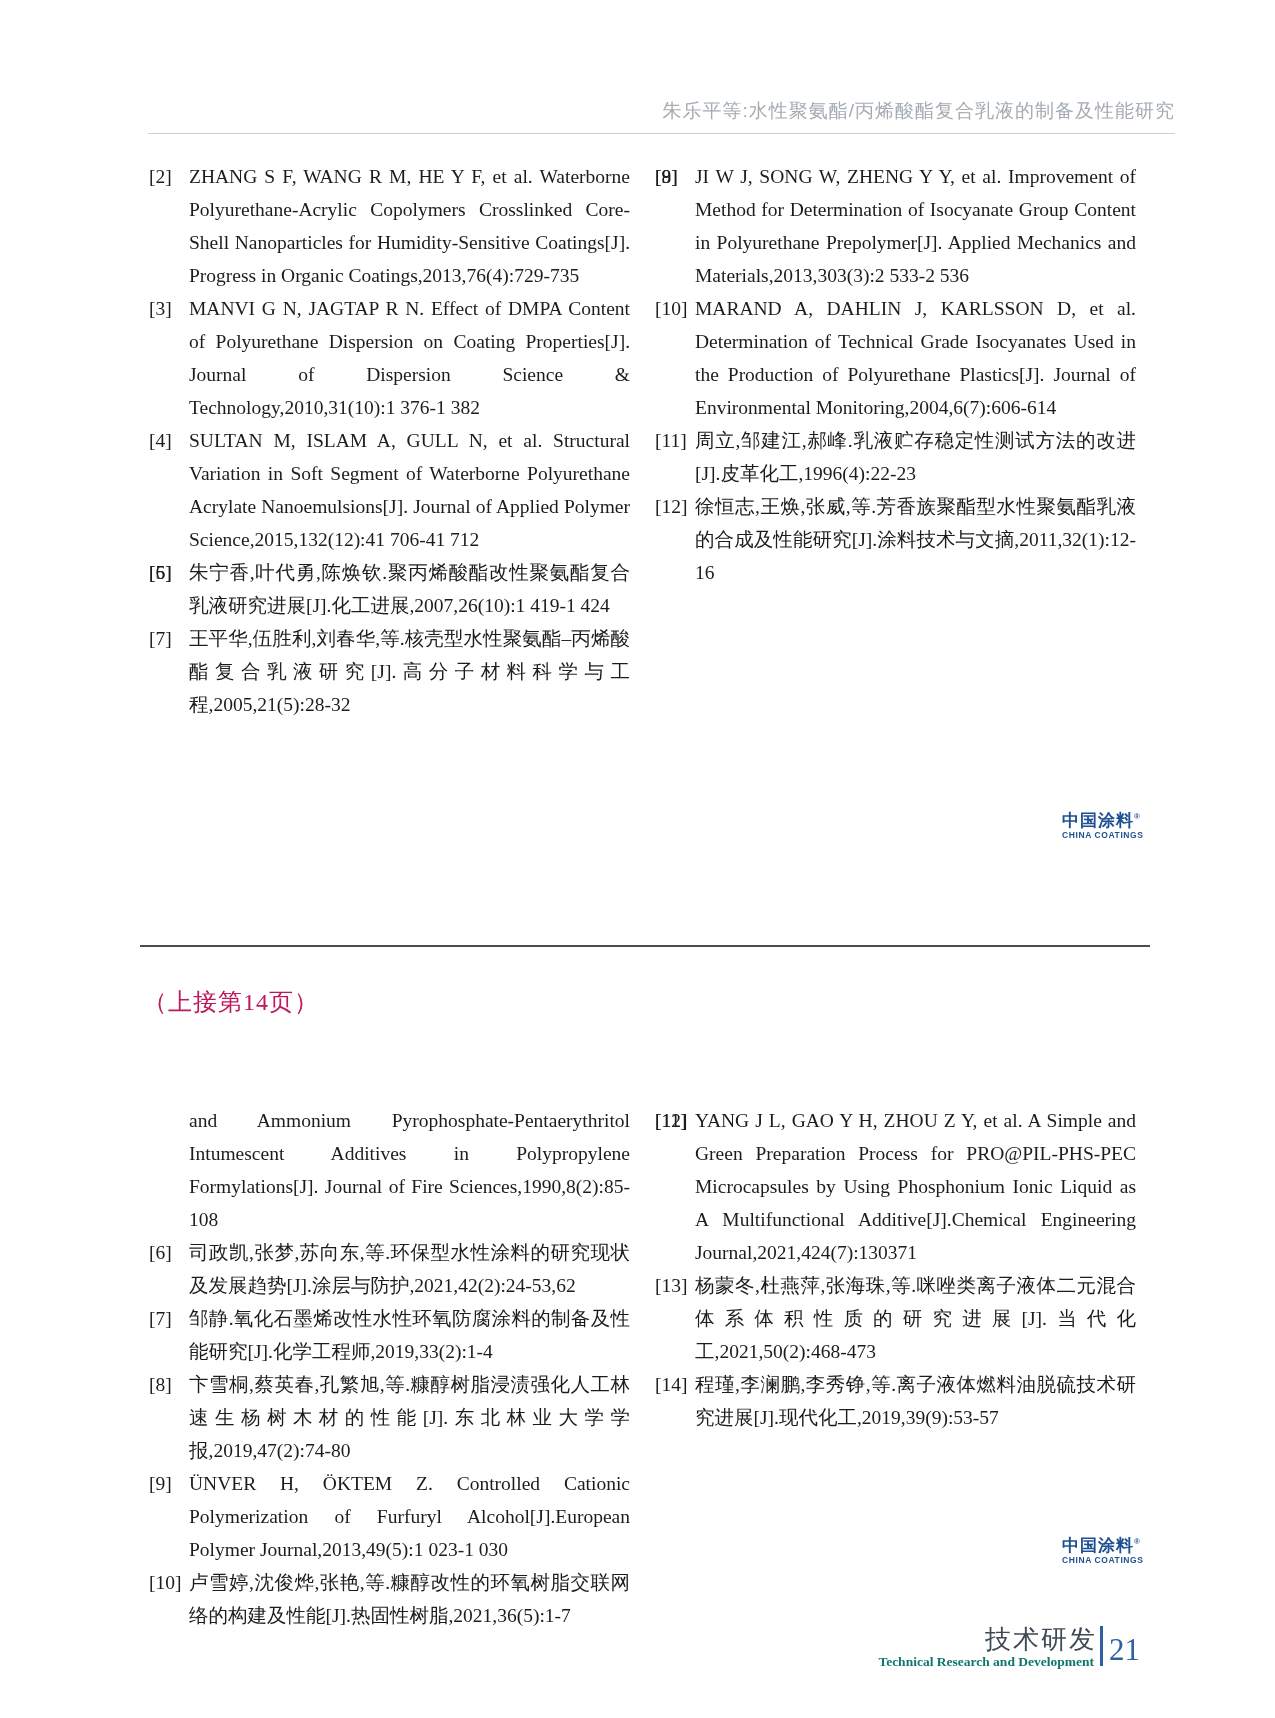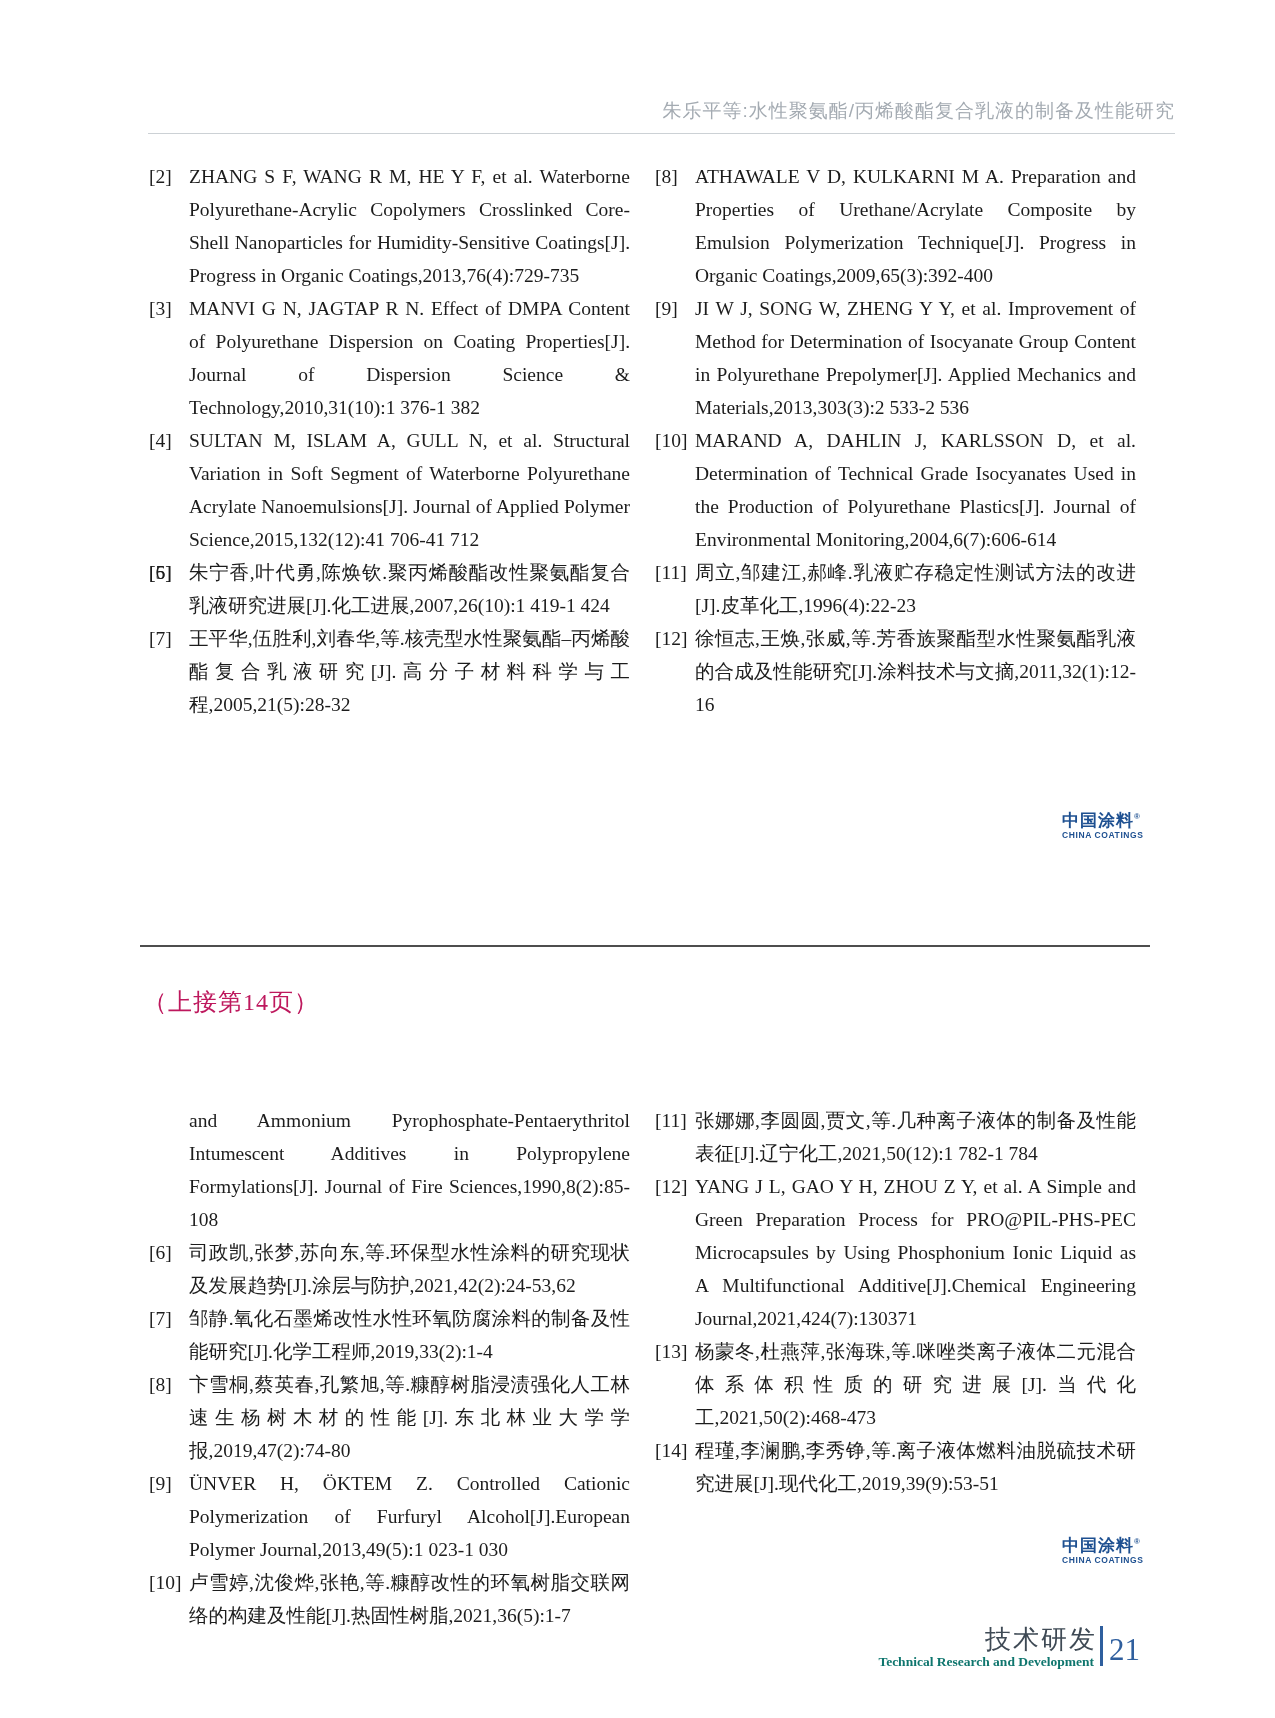--- a/index.html
+++ b/index.html
@@ -190,21 +190,20 @@
   </div>
 
   <div class="ref">
     <span class="ref-label">[7]</span>
     <span class="ref-text">王平华,伍胜利,刘春华,等.核壳型水性聚氨酯–丙烯酸酯复合乳液研究[J].高分子材料科学与工程,2005,21(5):28-32</span>
   </div>
 </div>
     <div class="col col-right">
   <div class="ref">
     <span class="ref-label">[8]</span>
-    <span class="ref-text">ATHAWALE V D, KULKARNI M A. Preparation and Properties of Urethane/Acrylate Composite by Emulsion Polymerization Technique[J]. Progress in Organic Coatings,2009,65(3):392-400</span>
   </div>
 
   <div class="ref">
     <span class="ref-label">[9]</span>
     <span class="ref-text">JI W J, SONG W, ZHENG Y Y, et al. Improvement of Method for Determination of Isocyanate Group Content in Polyurethane Prepolymer[J]. Applied Mechanics and Materials,2013,303(3):2 533-2 536</span>
   </div>
 
   <div class="ref">
     <span class="ref-label">[10]</span>
     <span class="ref-text">MARAND A, DAHLIN J, KARLSSON D, et al. Determination of Technical Grade Isocyanates Used in the Production of Polyurethane Plastics[J]. Journal of Environmental Monitoring,2004,6(7):606-614</span>
@@ -259,36 +258,35 @@
   </div>
 
   <div class="ref">
     <span class="ref-label">[10]</span>
     <span class="ref-text">卢雪婷,沈俊烨,张艳,等.糠醇改性的环氧树脂交联网络的构建及性能[J].热固性树脂,2021,36(5):1-7</span>
   </div>
 </div>
     <div class="col col-right">
   <div class="ref">
     <span class="ref-label">[11]</span>
-    <span class="ref-text">张娜娜,李圆圆,贾文,等.几种离子液体的制备及性能表征[J].辽宁化工,2021,50(12):1 782-1 784</span>
   </div>
 
   <div class="ref">
     <span class="ref-label">[12]</span>
     <span class="ref-text">YANG J L, GAO Y H, ZHOU Z Y, et al. A Simple and Green Preparation Process for PRO@PIL-PHS-PEC Microcapsules by Using Phosphonium Ionic Liquid as A Multifunctional Additive[J].Chemical Engineering Journal,2021,424(7):130371</span>
   </div>
 
   <div class="ref">
     <span class="ref-label">[13]</span>
     <span class="ref-text">杨蒙冬,杜燕萍,张海珠,等.咪唑类离子液体二元混合体系体积性质的研究进展[J].当代化工,2021,50(2):468-473</span>
   </div>
 
   <div class="ref">
     <span class="ref-label">[14]</span>
-    <span class="ref-text">程瑾,李澜鹏,李秀铮,等.离子液体燃料油脱硫技术研究进展[J].现代化工,2019,39(9):53-51</span>
+    <span class="ref-text">程瑾,李澜鹏,李秀铮,等.离子液体燃料油脱硫技术研究进展[J].现代化工,2019,39(9):53-57</span>
   </div>
 </div>
   </section>
 
   <div class="logo logo-bottom">
     <div class="logo-cn"><span>中国涂料</span><span class="reg">®</span></div>
     <div class="logo-en">CHINA COATINGS</div>
   </div>
 
   <div class="footer-cn">技术研发</div>

